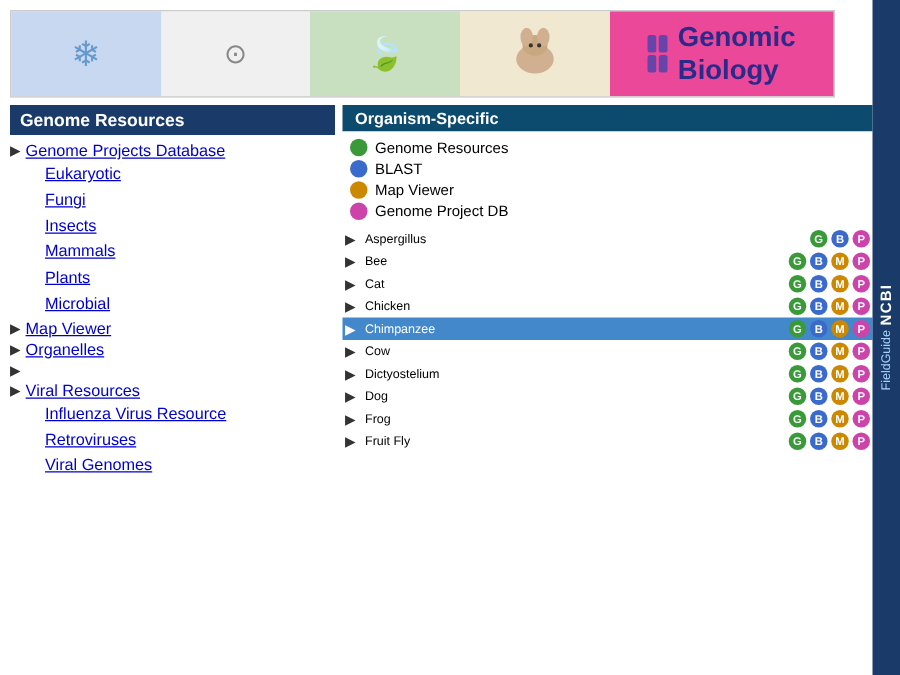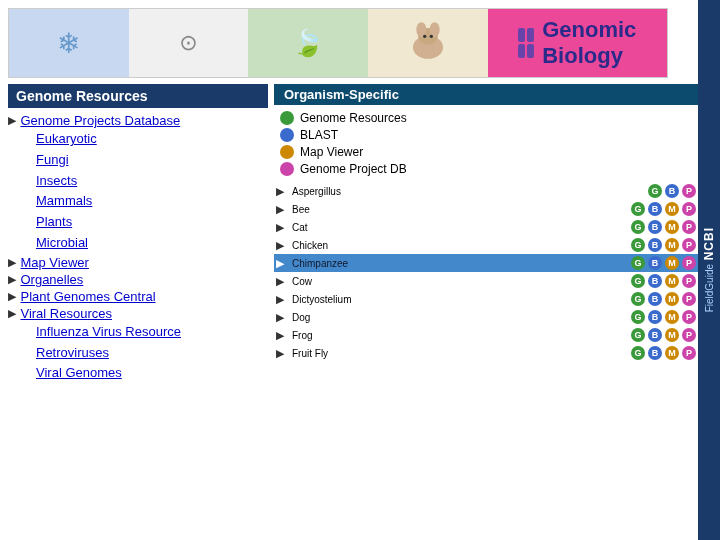--- a/index.html
+++ b/index.html
@@ -277,21 +277,20 @@
       <span class="nav-link">Map Viewer</span>
     </div>
 
     <div class="nav-item">
       <span class="nav-arrow">▶</span>
       <span class="nav-link">Organelles</span>
     </div>
 
     <div class="nav-item">
       <span class="nav-arrow">▶</span>
-      <span class="nav-link">Plant Genomes Central</span>
     </div>
 
     <div class="nav-item">
       <span class="nav-arrow">▶</span>
       <span class="nav-link">Viral Resources</span>
     </div>
     <div class="nav-sub">
       <a>Influenza Virus Resource</a>
       <a>Retroviruses</a>
       <a>Viral Genomes</a>
@@ -360,21 +359,21 @@
         <div class="org-icons">
           <div class="icon-circle ic-g">G</div>
           <div class="icon-circle ic-b">B</div>
           <div class="icon-circle ic-m">M</div>
           <div class="icon-circle ic-p">P</div>
         </div>
       </div>
 
       <div class="org-row org-row-highlight">
         <span class="org-arrow" style="color:#fff;">▶</span>
-        <span class="org-name" style="color:#0f172a;">Chimpanzee</span>
+        <span class="org-name" style="color:#ffffff;">Chimpanzee</span>
         <div class="org-icons">
           <div class="icon-circle ic-g">G</div>
           <div class="icon-circle ic-b">B</div>
           <div class="icon-circle ic-m">M</div>
           <div class="icon-circle ic-p">P</div>
         </div>
       </div>
 
       <div class="org-row">
         <span class="org-arrow">▶</span>

